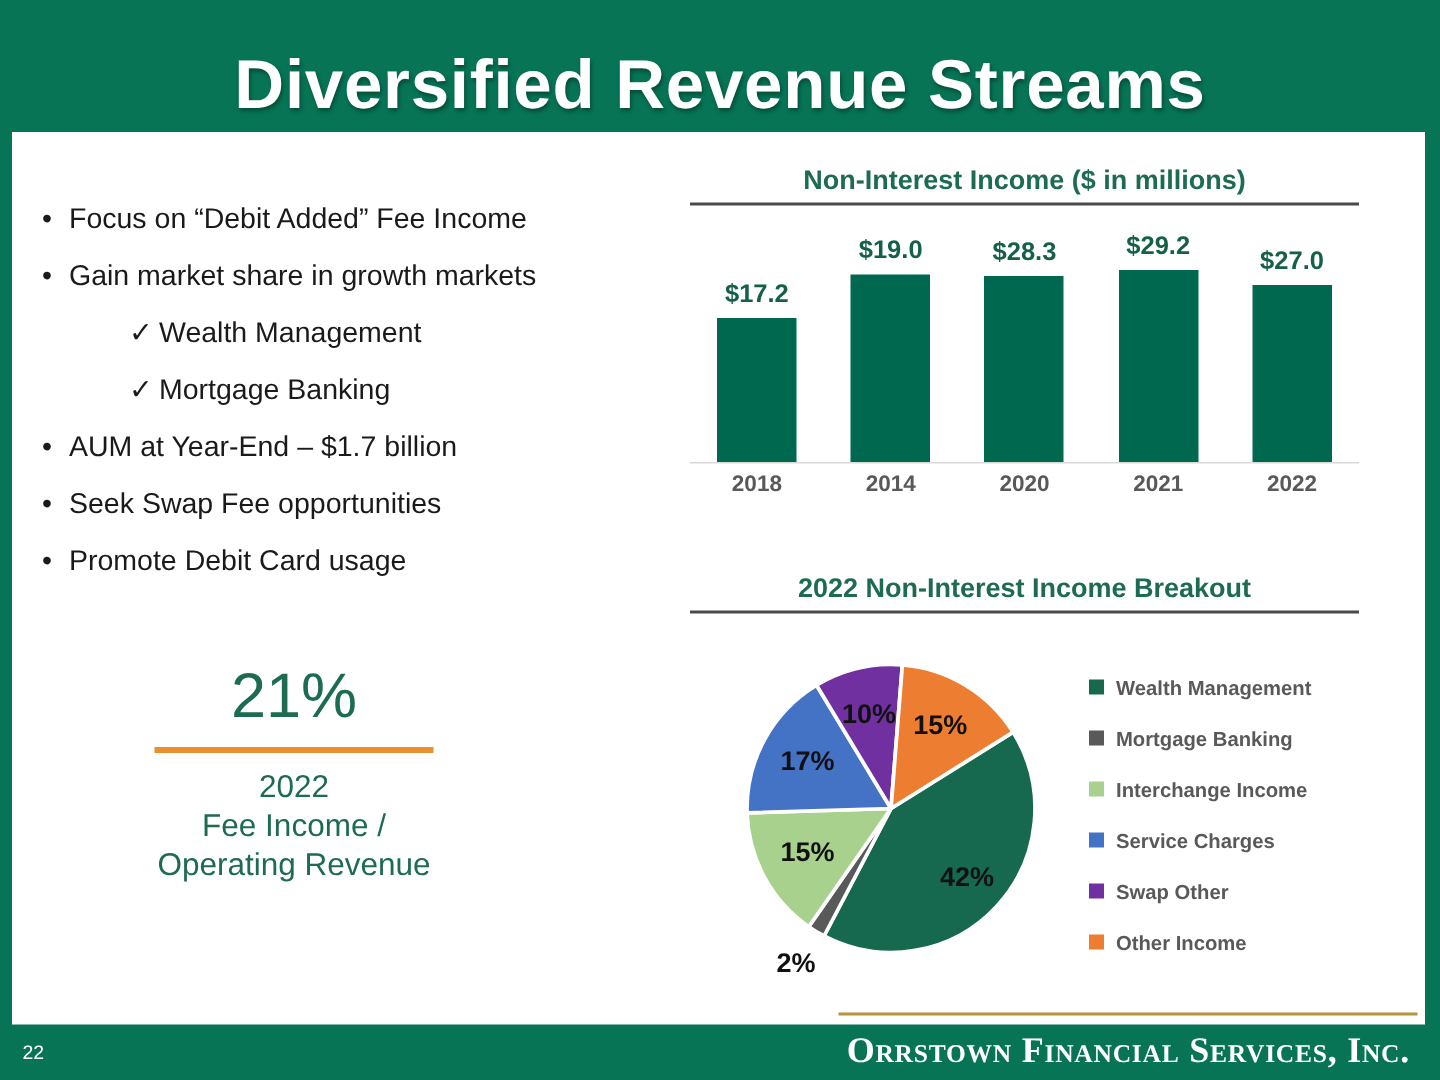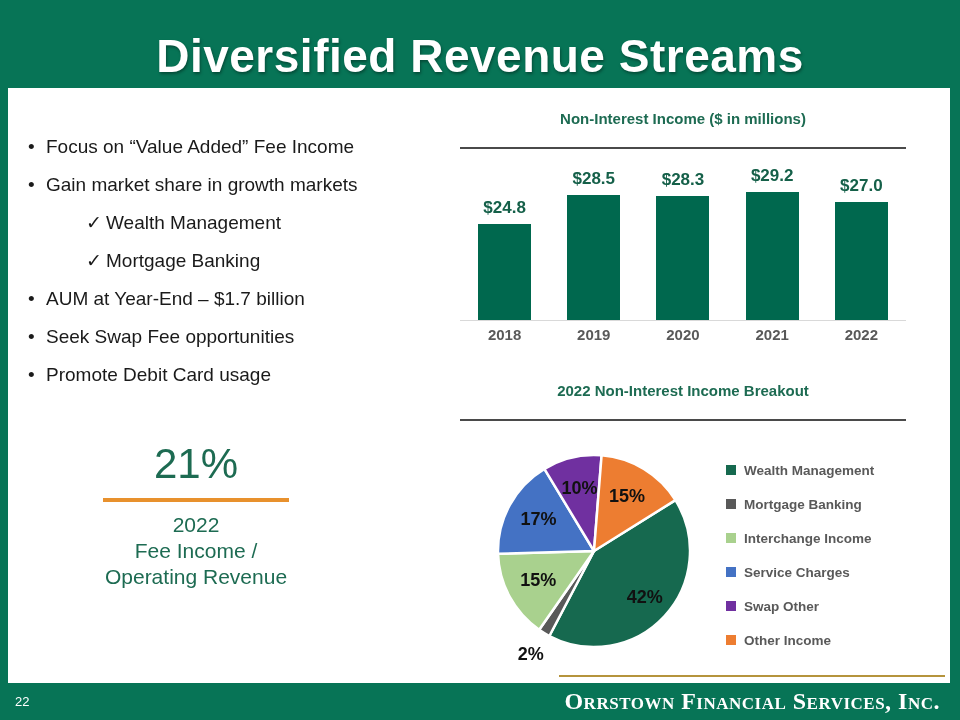--- a/index.html
+++ b/index.html
@@ -26,22 +26,22 @@
   
   .fee-stat { position: absolute; left: 86px; top: 352px; width: 204px; text-align: center; }
   .fee-stat .big { font-size: 42px; color: #1d6b52; }
   .fee-stat .rule { width: 186px; height: 4px; margin: 10px auto 10px auto; }
   .fee-stat .cap { font-size: 21px; line-height: 26px; color: #1d6b52; }
 
   
   .panel { position: absolute; left: 452px; width: 446px; }
   .bar-panel { top: 22px; }
   .pie-panel { top: 294px; }
-  .chart-title { text-align: center; color: #1d6b52; font-size: 15px; font-weight: 600;
-                 padding-bottom: 20px; }
+  .chart-title { text-align: center; color: #1d6b52; font-size: 18px; font-weight: 600;
+                 padding-bottom: 4px; }
   .title-rule { border-bottom: 2px solid #4a4a4a; }
 
   
   .bars-row { display: flex; justify-content: space-around; align-items: flex-end;
               height: 172px; border-bottom: 1px solid #d9d9d9; }
   .bar-col { display: flex; flex-direction: column; align-items: center; justify-content: flex-end; width: 84px; }
   .bar-value { font-size: 17px; font-weight: 700; color: #156049; margin-bottom: 6px; white-space: nowrap; }
   .bar-rect { width: 53px; }
   .years-row { display: flex; justify-content: space-around; margin-top: 5px; }
   .year-cell { width: 84px; text-align: center; font-size: 15px; font-weight: 700; color: #595959; }
@@ -69,21 +69,21 @@
 
   <div class="header">
     <h1>Diversified Revenue Streams</h1>
   </div>
 
   <div class="content">
 
     <div class="bullets">
         <div class="bullet-row">
           <span class="marker">•</span>
-          <span>Focus on “Value Added” Fee Income</span>
+          <span>Focus on “Debit Added” Fee Income</span>
         </div>
         <div class="bullet-row">
           <span class="marker">•</span>
           <span>Gain market share in growth markets</span>
         </div>
         <div class="bullet-row lvl1">
           <span class="marker">✓</span>
           <span>Wealth Management</span>
         </div>
         <div class="bullet-row lvl1">
@@ -110,43 +110,43 @@
       <div class="cap" style="color: rgb(29, 107, 82);">2022</div>
       <div class="cap" style="color: rgb(29, 107, 82);">Fee Income /</div>
       <div class="cap" style="color: rgb(29, 107, 82);">Operating Revenue</div>
     </div>
 
     <div class="panel bar-panel">
       <div class="chart-title">Non-Interest Income ($ in millions)</div>
       <div class="title-rule"></div>
       <div class="bars-row" style="border-bottom-color: rgb(217, 217, 217);">
           <div class="bar-col">
-            <div class="bar-value">$24.8</div>
+            <div class="bar-value">$17.2</div>
             <div class="bar-rect" style="height: 96px; background: rgb(0, 104, 78);"></div>
           </div>
           <div class="bar-col">
-            <div class="bar-value">$28.5</div>
+            <div class="bar-value">$19.0</div>
             <div class="bar-rect" style="height: 125px; background: rgb(0, 104, 78);"></div>
           </div>
           <div class="bar-col">
             <div class="bar-value">$28.3</div>
             <div class="bar-rect" style="height: 124px; background: rgb(0, 104, 78);"></div>
           </div>
           <div class="bar-col">
             <div class="bar-value">$29.2</div>
             <div class="bar-rect" style="height: 128px; background: rgb(0, 104, 78);"></div>
           </div>
           <div class="bar-col">
             <div class="bar-value">$27.0</div>
             <div class="bar-rect" style="height: 118px; background: rgb(0, 104, 78);"></div>
           </div>
         </div>
       <div class="years-row">
           <div class="year-cell">2018</div>
-          <div class="year-cell">2019</div>
+          <div class="year-cell">2014</div>
           <div class="year-cell">2020</div>
           <div class="year-cell">2021</div>
           <div class="year-cell">2022</div>
         </div>
     </div>
 
     <div class="panel pie-panel">
       <div class="chart-title">2022 Non-Interest Income Breakout</div>
       <div class="title-rule"></div>
       <div class="pie-wrap">

